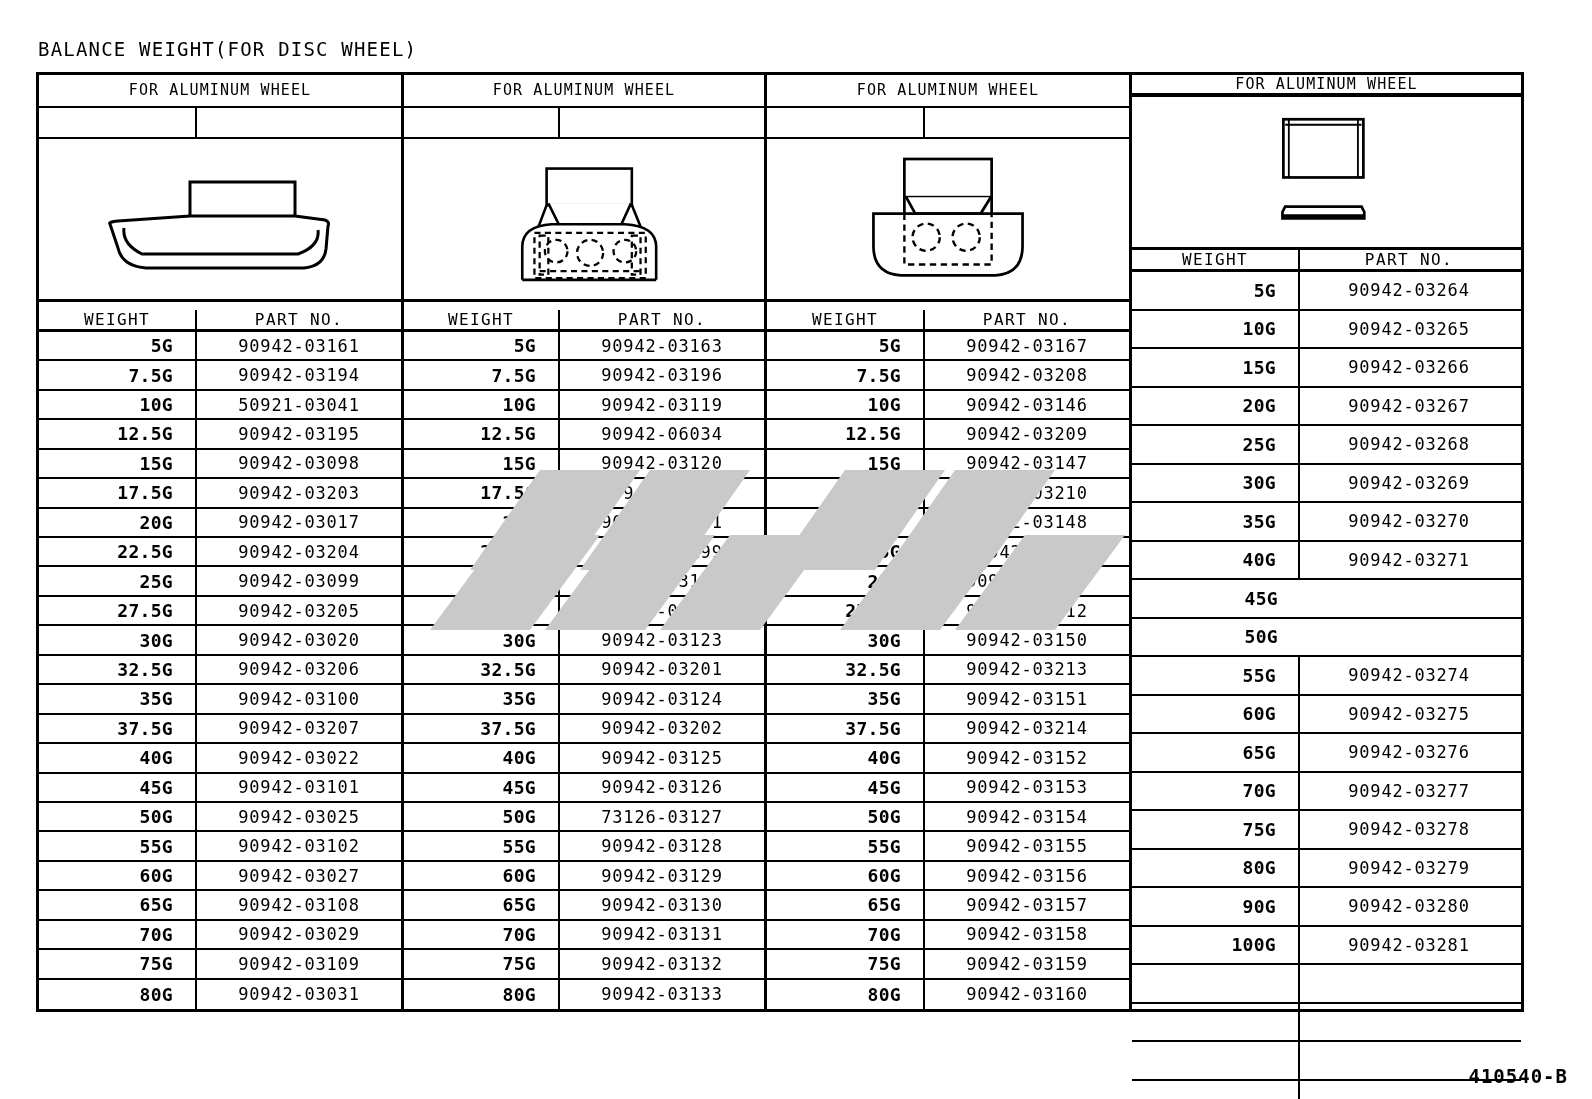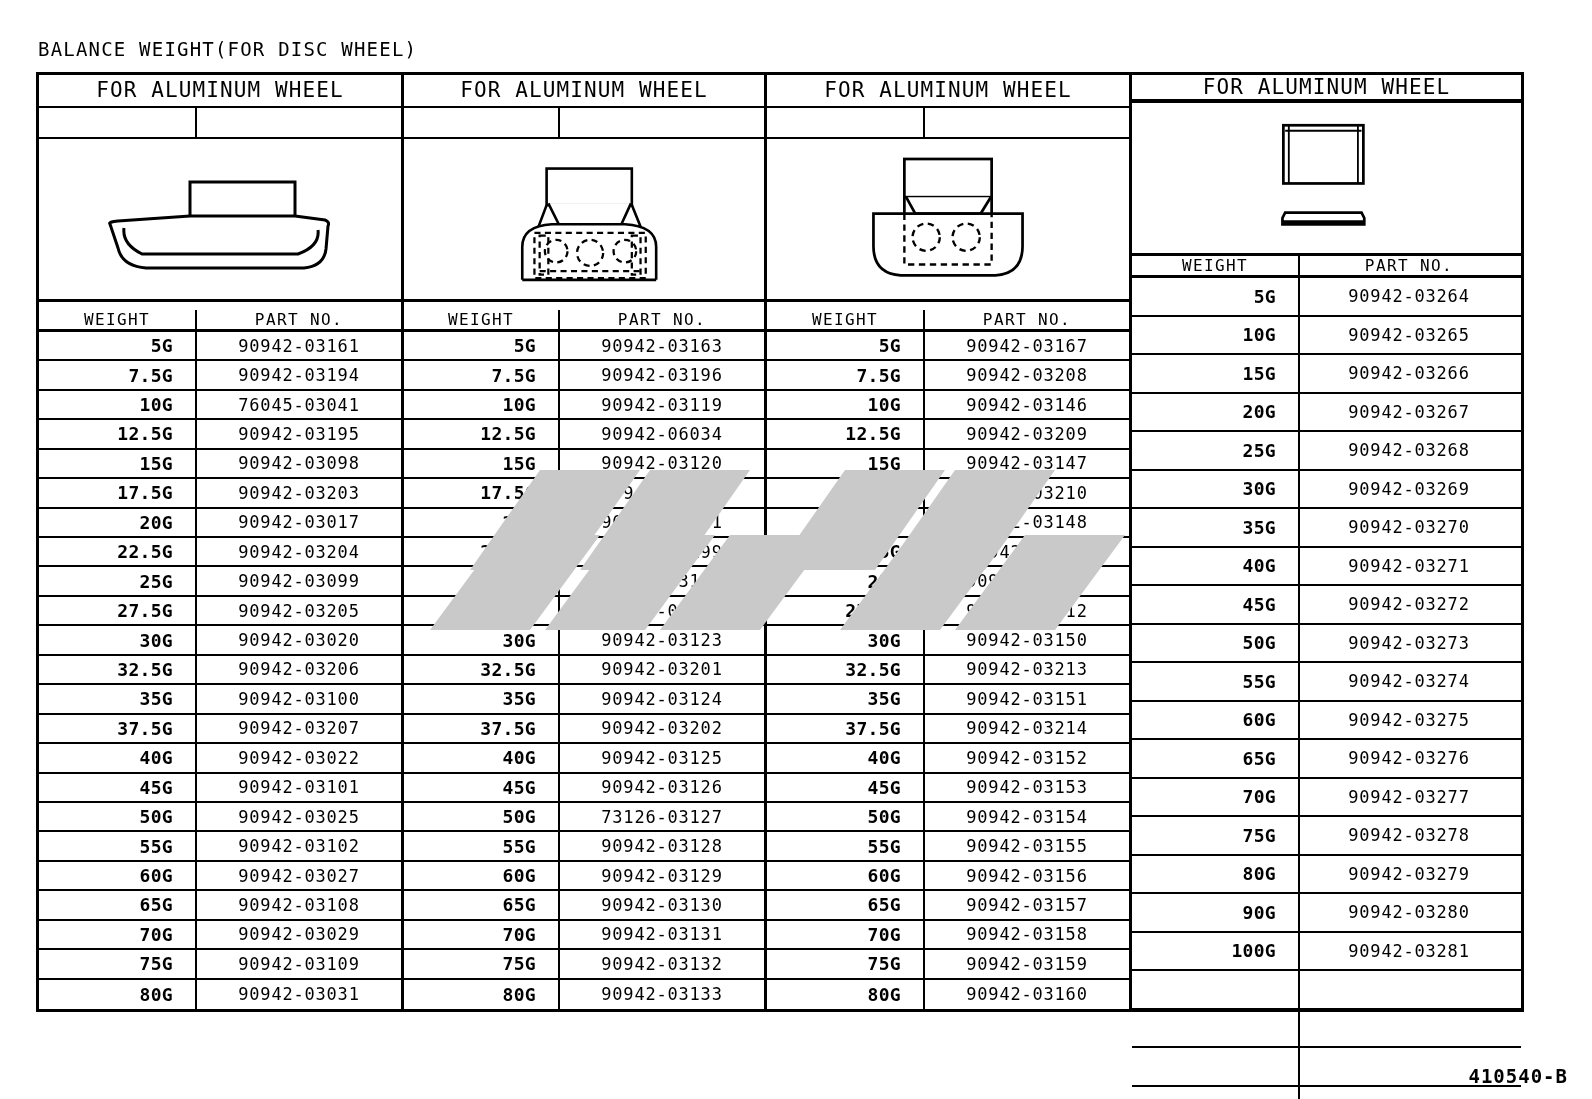--- a/index.html
+++ b/index.html
@@ -83,21 +83,21 @@
   .g3 { width: 365px; }
   .g4 { width: 389px; }
 
   
   .group-head {
     height: 33px;
     border-bottom: 2px solid #000;
     display: flex;
     align-items: center;
     justify-content: center;
-    font-size: 21px;
+    font-size: 15px;
     letter-spacing: 1.1px;
     white-space: nowrap;
     box-sizing: border-box;
   }
 
   
   .sub-row {
     height: 32px;
     border-bottom: 2px solid #000;
     display: flex;
@@ -235,21 +235,21 @@
         <div class="row row-29">
             <div class="cell cell-weight w-col">5G</div>
             <div class="cell cell-part p-col">90942-03161</div>
           </div>
         <div class="row row-29">
             <div class="cell cell-weight w-col">7.5G</div>
             <div class="cell cell-part p-col">90942-03194</div>
           </div>
         <div class="row row-29">
             <div class="cell cell-weight w-col">10G</div>
-            <div class="cell cell-part p-col">76045-03041</div>
+            <div class="cell cell-part p-col">50921-03041</div>
           </div>
         <div class="row row-29">
             <div class="cell cell-weight w-col">12.5G</div>
             <div class="cell cell-part p-col">90942-03195</div>
           </div>
         <div class="row row-29">
             <div class="cell cell-weight w-col">15G</div>
             <div class="cell cell-part p-col">90942-03098</div>
           </div>
         <div class="row row-29">
@@ -618,25 +618,23 @@
         <div class="row row-38">
             <div class="cell cell-weight w-col">35G</div>
             <div class="cell cell-part p-col">90942-03270</div>
           </div>
         <div class="row row-38">
             <div class="cell cell-weight w-col">40G</div>
             <div class="cell cell-part p-col">90942-03271</div>
           </div>
         <div class="row row-38">
             <div class="cell cell-weight w-col">45G</div>
-            <div class="cell cell-part p-col">90942-03272</div>
           </div>
         <div class="row row-38">
             <div class="cell cell-weight w-col">50G</div>
-            <div class="cell cell-part p-col">90942-03273</div>
           </div>
         <div class="row row-38">
             <div class="cell cell-weight w-col">55G</div>
             <div class="cell cell-part p-col">90942-03274</div>
           </div>
         <div class="row row-38">
             <div class="cell cell-weight w-col">60G</div>
             <div class="cell cell-part p-col">90942-03275</div>
           </div>
         <div class="row row-38">

